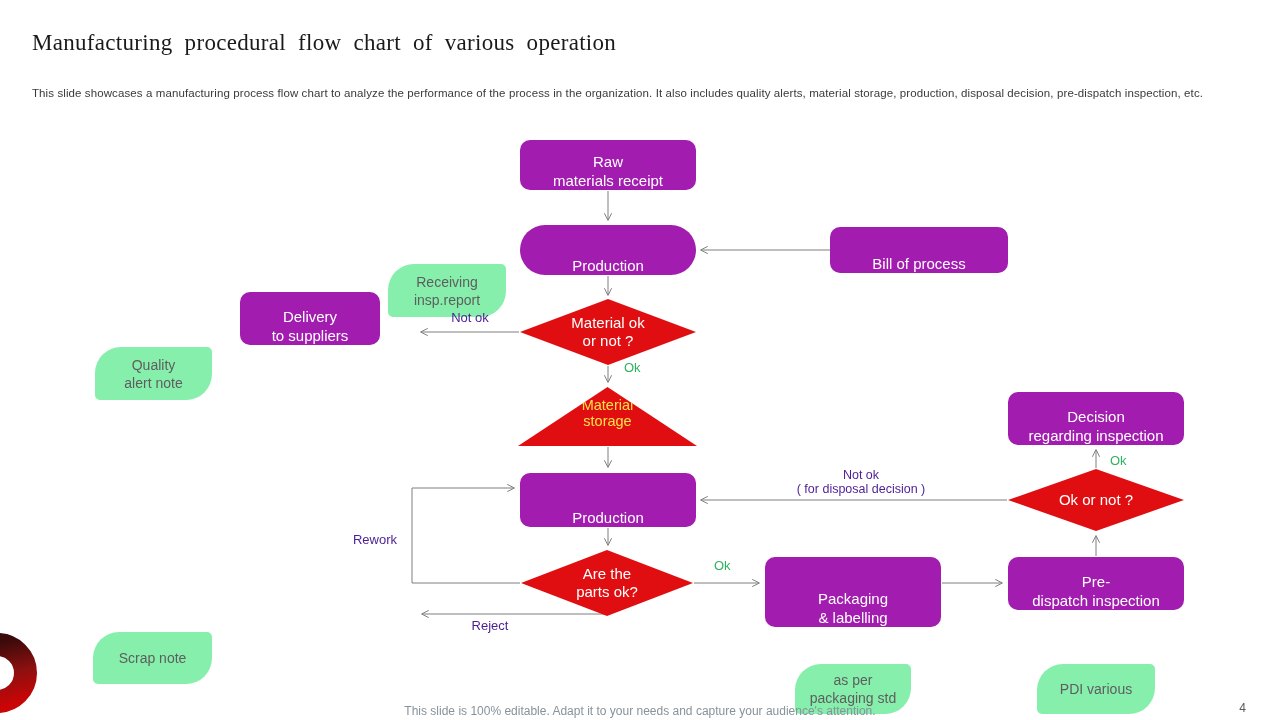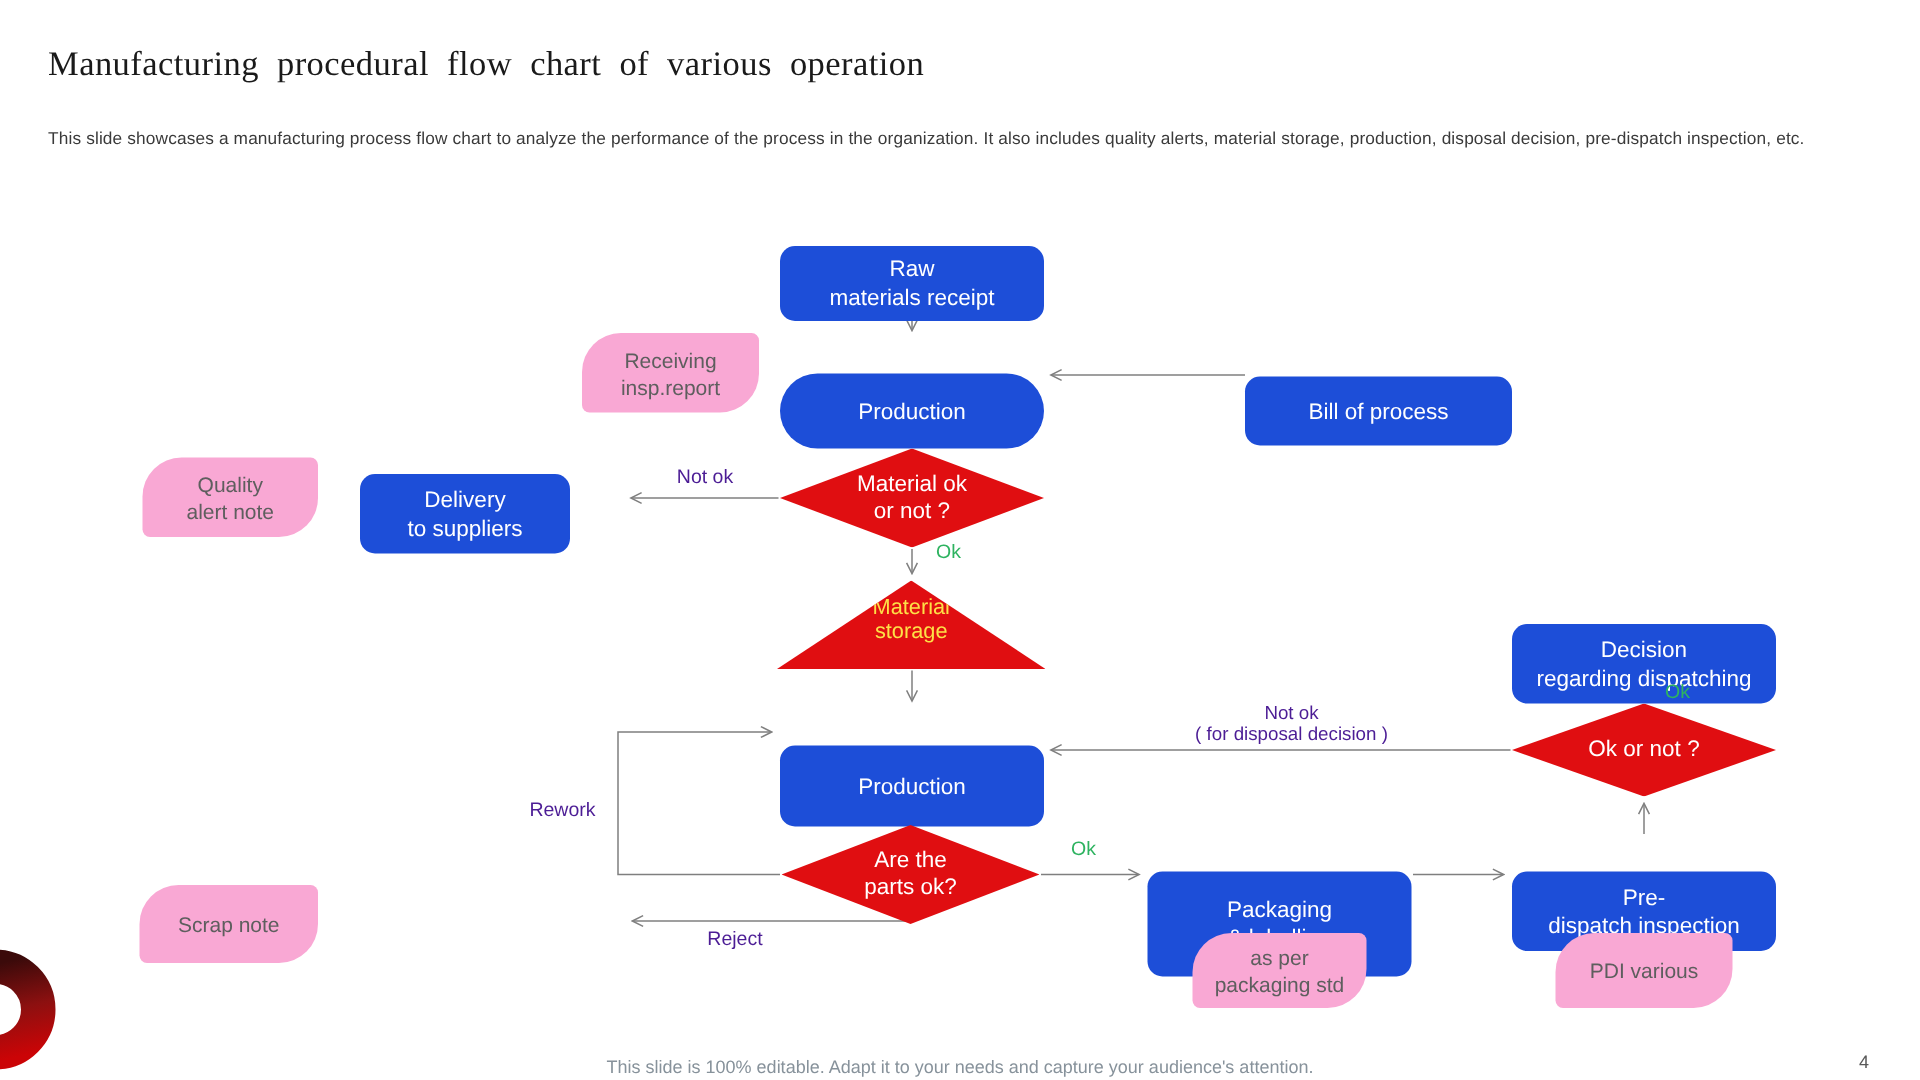--- a/index.html
+++ b/index.html
@@ -2,34 +2,34 @@
 <html><head>
 <meta charset="utf-8">
 <style>
   html,body{margin:0;padding:0;background:#ffffff;}
   #slide{position:relative;width:1280px;height:720px;background:#ffffff;overflow:hidden;
          font-family:"Liberation Sans",sans-serif;}
   .title{position:absolute;left:32px;top:30px;font-family:"Liberation Serif",serif;
          font-size:23px;color:#1a1a1a;word-spacing:6px;letter-spacing:0.3px;white-space:nowrap;}
   .subtitle{position:absolute;left:32px;top:87px;width:1215px;font-size:11.5px;color:#3a3a3a;
             letter-spacing:0.1px;white-space:nowrap;}
-  .pnode{position:absolute;background:#1d4ed8;border-radius:10px;display:flex;
-         align-items:center;justify-content:center;color:#ffffff;font-size:15px;
-         line-height:19px;text-align:center;margin-top:24px;}
+  .pnode{position:absolute;background:#a21caf;border-radius:10px;display:flex;
+         align-items:flex-end;justify-content:center;color:#ffffff;font-size:15px;
+         line-height:19px;text-align:center;}
   .stadium{border-radius:25px;}
   .nl{white-space:pre-line;}
   .dnode{position:absolute;background:#E00E11;display:flex;align-items:center;justify-content:center;
          color:#ffffff;font-size:15px;line-height:18px;text-align:center;
          clip-path:polygon(50% 0,100% 50%,50% 100%,0 50%);}
   .tri{position:absolute;background:#E00E11;display:flex;flex-direction:column;justify-content:flex-end;
        align-items:center;color:#fde047;font-size:14.5px;line-height:16px;text-align:center;
        clip-path:polygon(50% 0,100% 100%,0 100%);padding-bottom:17px;box-sizing:border-box;}
-  .callout{position:absolute;background:#f9a8d4;border-radius:26px 5px 26px 5px;display:flex;
+  .callout{position:absolute;background:#86efac;border-radius:26px 5px 26px 5px;display:flex;
            align-items:center;justify-content:center;color:#5E5E5E;font-size:14px;
-           line-height:18px;text-align:center;}
+           line-height:18px;text-align:center;margin-top:42px;}
   .elabel{position:absolute;font-size:13px;line-height:14px;text-align:center;white-space:pre-line;}
   .red{color:#4c1d95;}
   .green{color:#2EB360;}
   #connectors{position:absolute;left:0;top:0;}
   .footer{position:absolute;left:0;top:704px;width:1280px;text-align:center;
           font-size:12px;color:#87929B;}
   .pagenum{position:absolute;right:34px;top:701px;font-size:12px;color:#595959;}
 </style>
 </head>
 <body>
@@ -95,21 +95,21 @@
 &amp; labelling</span>
   </div>
 
   <div class="pnode" style="left:1008px;top:557px;width:176px;height:53px">
     <span class="nl">Pre-
 dispatch inspection</span>
   </div>
 
   <div class="pnode" style="left:1008px;top:392px;width:176px;height:53px">
     <span class="nl">Decision
-regarding dispatching</span>
+regarding inspection</span>
   </div>
 
 
   <div class="dnode" style="left:520px;top:299px;width:176px;height:66px">
     <span class="nl">Material ok
 or not ?</span>
   </div>
 
   <div class="dnode" style="left:521px;top:550px;width:172px;height:66px">
     <span class="nl">Are the

